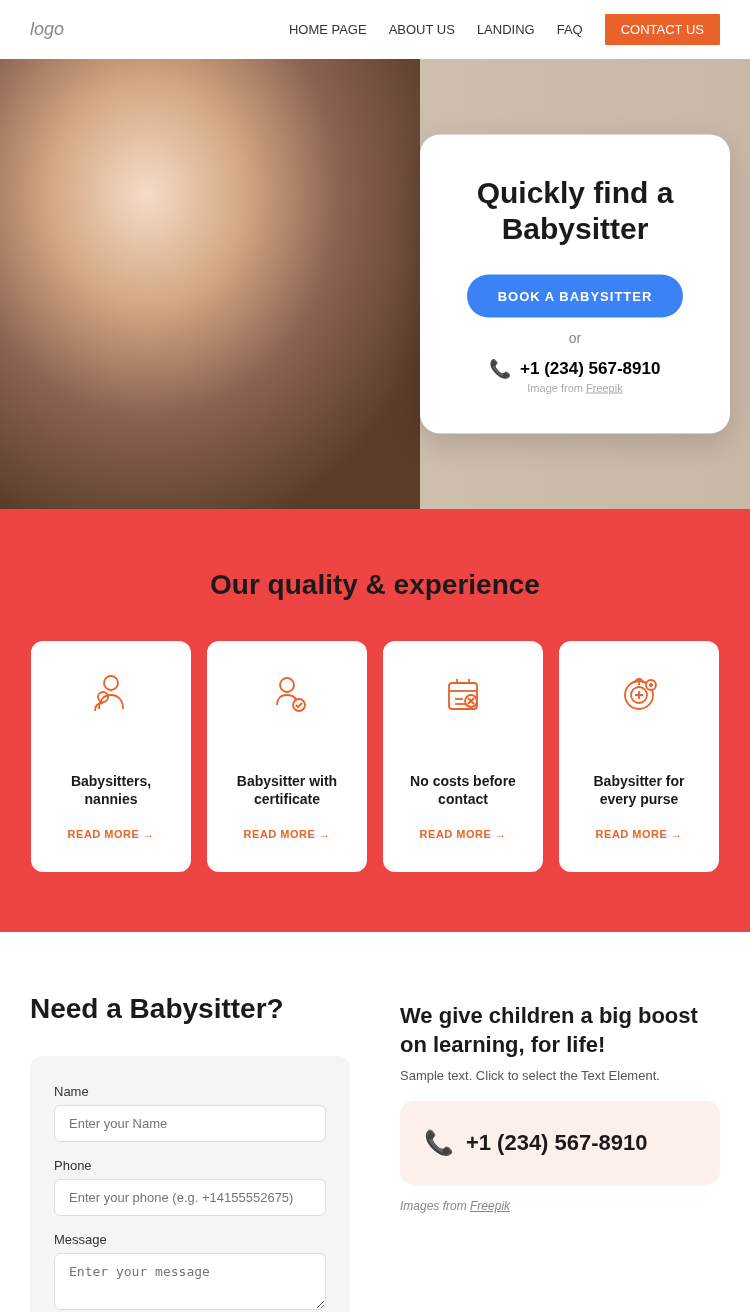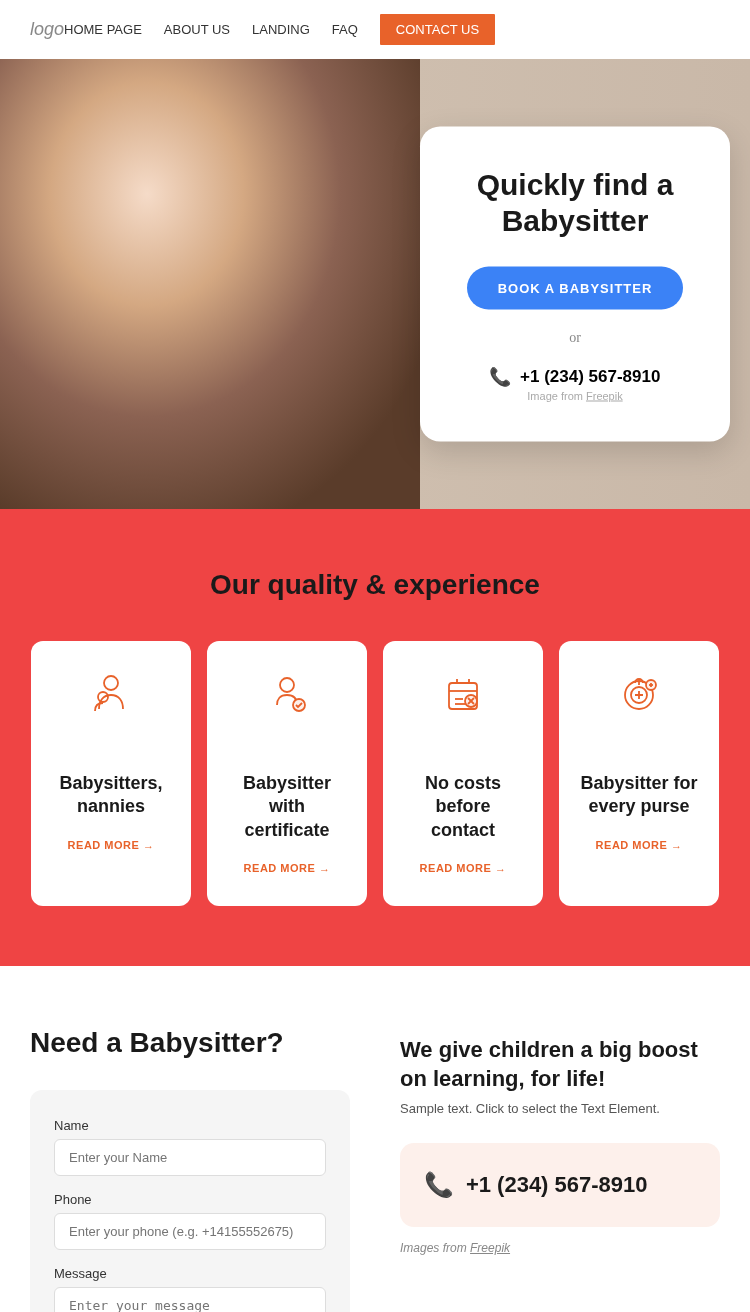--- a/index.html
+++ b/index.html
@@ -1,20 +1,20 @@
 <!DOCTYPE html>
 <html><head>
   <meta charset="utf-8">
   <style>
     * { margin: 0; padding: 0; box-sizing: border-box; }
     body { font-family: Arial, sans-serif; width: 750px; background: #fff; }
 
     
     nav {
-      display: flex; align-items: center; justify-content: flex-start;
+      display: flex; align-items: center; justify-content: space-between;
       padding: 14px 30px; background: #fff;
     }
     .logo { font-size: 18px; color: #888; font-style: italic; }
     .nav-links { display: flex; align-items: center; gap: 22px; }
     .nav-links a { text-decoration: none; color: #333; font-size: 13px; font-weight: 500; }
     .nav-contact {
       background: #e8622a; color: #fff !important; padding: 8px 16px;
       border-radius: 1px; font-size: 13px;
     }
 
@@ -39,38 +39,38 @@
       background: #fff; border-radius: 20px; padding: 40px 47px;
       width: 310px; box-shadow: 0 10px 30px rgba(0,0,0,0.15);
       text-align: center;
     }
     .hero-title { font-size: 30px; font-weight: 800; color: #1a1a1a; line-height: 1.2; margin-bottom: 28px; }
     .book-btn {
       background: #3b82f6; color: #fff; border: none; border-radius: 30px;
       padding: 14px 28px; font-size: 13px; font-weight: 700; letter-spacing: 1px;
       cursor: pointer; width: 100%;
     }
-    .hero-or { color: #888; margin: 20px 0; font-size: 14px; font-family: Liberation Serif, serif; }
+    .hero-or { color: #888; margin: 12px 0; font-size: 14px; }
     .hero-phone { display: flex; align-items: center; justify-content: center; gap: 8px; font-size: 17px; font-weight: 600; }
     .phone-icon { color: #e8622a; font-size: 18px; }
     .hero-image-credit { font-size: 11px; color: #aaa; margin-top: 2px; }
     .hero-image-credit a { color: #aaa; }
 
     
     .quality-section {
       background: #ef4444; padding: 60px 42px;
     }
     .quality-title { text-align: center; font-size: 28px; font-weight: 700; margin-bottom: 40px; color: #1a1a1a; }
     .quality-cards { display: flex; gap: 16px; justify-content: center; }
     .quality-card {
       background: #fff; border-radius: 12px; padding: 30px 18px;
       width: 160px; text-align: center; flex-shrink: 0;
     }
     .card-icon { font-size: 38px; color: #e8622a; margin-bottom: 16px; line-height: 1; }
-    .card-title { font-size: 18px; font-weight: 700; color: #1a1a1a; margin-bottom: 16px; line-height: 1.3; margin-top: 47px; }
+    .card-title { font-size: 14px; font-weight: 700; color: #1a1a1a; margin-bottom: 16px; line-height: 1.3; margin-top: 47px; }
     .card-link { font-size: 11px; color: #e8622a; font-weight: 700; text-decoration: none; letter-spacing: 0.5px; }
 
     
     .contact-section { padding: 60px 30px; background: #fff; }
     .contact-inner { display: flex; gap: 50px; }
     .contact-left { flex: 1; }
     .contact-right { flex: 1; padding-top: 10px; }
     .section-heading { font-size: 28px; font-weight: 800; color: #1a1a1a; margin-bottom: 30px; line-height: 1.2; }
 
     .form-card {
@@ -82,21 +82,21 @@
       width: 100%; padding: 10px 14px; border: 1px solid #ddd; border-radius: 6px;
       font-size: 13px; color: #999; background: #fff; outline: none;
     }
     .form-textarea {
       width: 100%; padding: 10px 14px; border: 1px solid #ddd; border-radius: 6px;
       font-size: 13px; color: #999; background: #fff; outline: none;
       height: 57px; resize: vertical;
     }
 
     .right-heading { font-size: 22px; font-weight: 800; color: #1a1a1a; margin-bottom: 6px; line-height: 1.3; }
-    .right-text { font-size: 13px; color: #555; margin-bottom: 24px; line-height: 1.5; }
+    .right-text { font-size: 13px; color: #555; margin-bottom: 16px; line-height: 1.5; }
     .phone-card {
       background: #fdf0eb; border-radius: 14px; padding: 28px 24px;
       display: flex; align-items: center; gap: 12px; margin-bottom: 14px;
     }
     .phone-card-icon { font-size: 24px; color: #e8622a; }
     .phone-card-number { font-size: 22px; font-weight: 700; color: #1a1a1a; }
     .image-credit { font-size: 12px; color: #888; font-style: italic; }
     .image-credit a { color: #888; }
 
     

